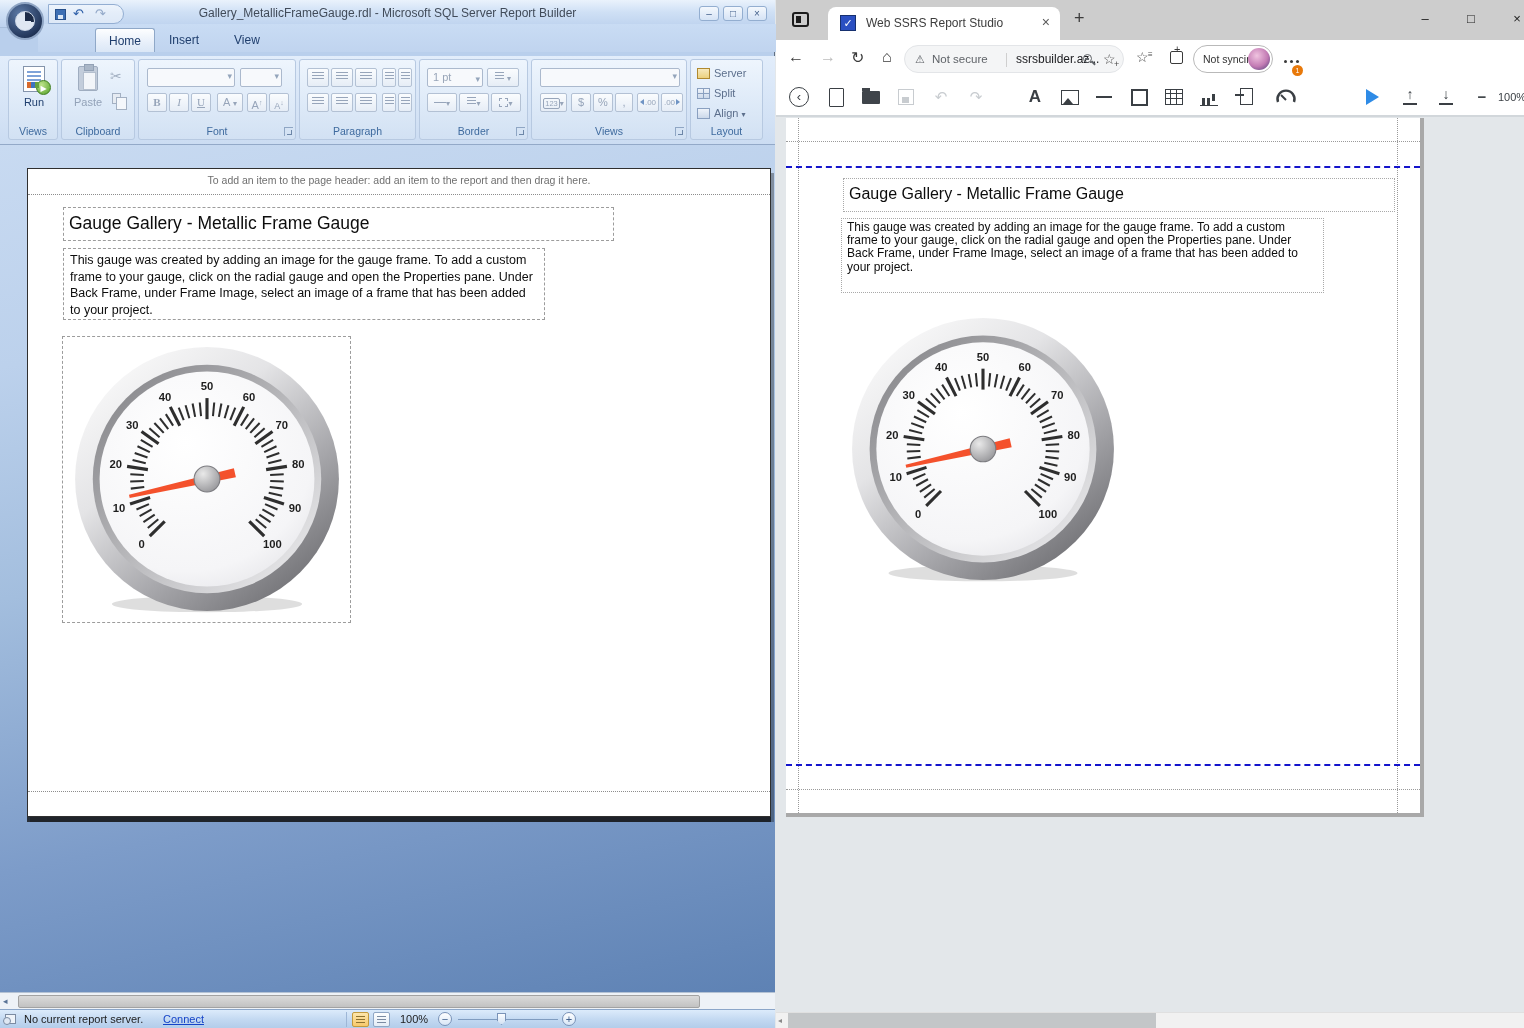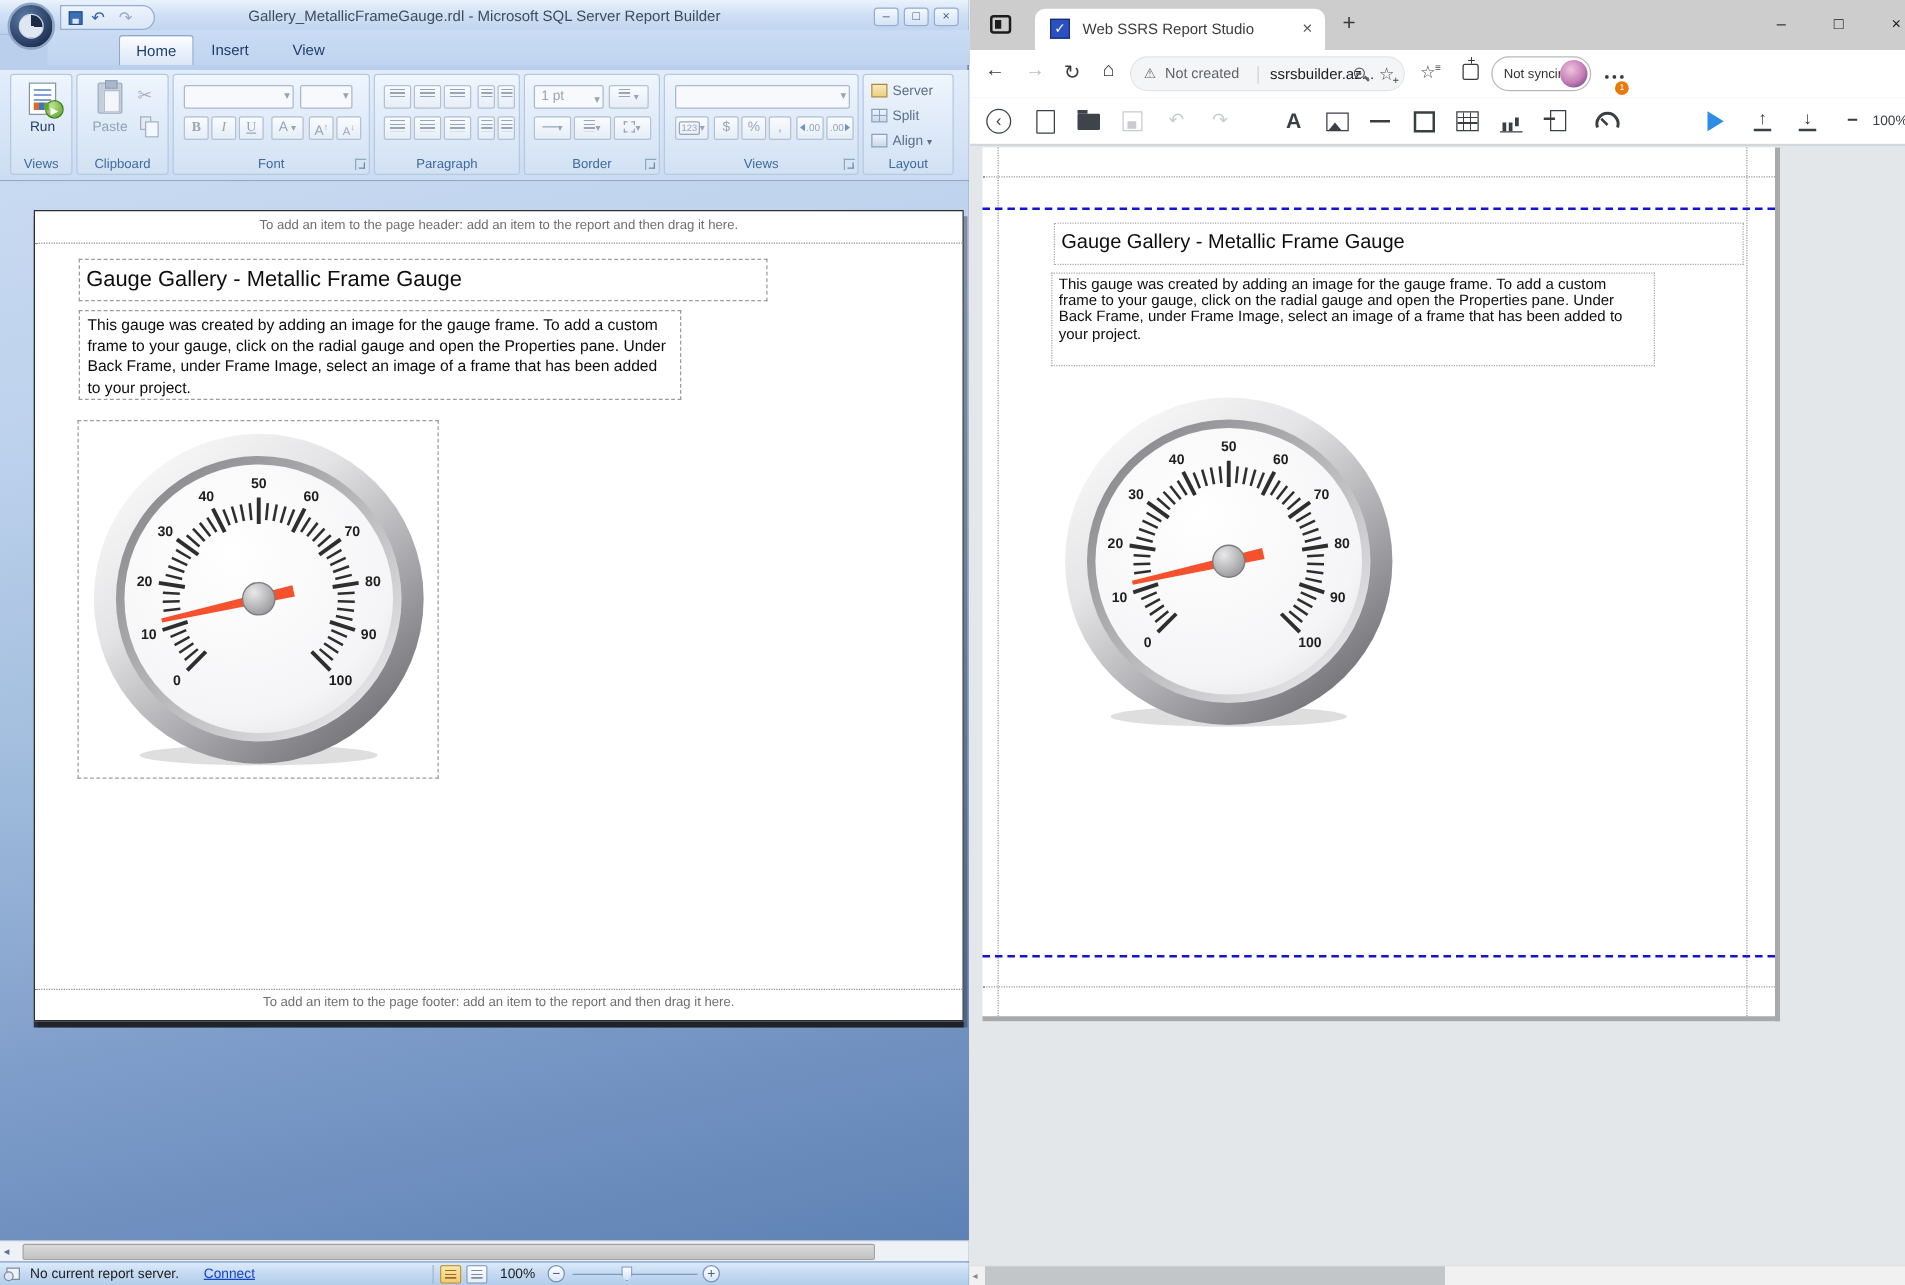--- a/index.html
+++ b/index.html
@@ -440,21 +440,20 @@
             <text x="130.87" y="42.31" text-anchor="middle" font-size="8.3" font-weight="700" fill="#1e1e1e">60</text>
             <text x="155.01" y="62.93" text-anchor="middle" font-size="8.3" font-weight="700" fill="#1e1e1e">70</text>
             <text x="167.16" y="92.26" text-anchor="middle" font-size="8.3" font-weight="700" fill="#1e1e1e">80</text>
             <text x="164.67" y="123.91" text-anchor="middle" font-size="8.3" font-weight="700" fill="#1e1e1e">90</text>
             <text x="148.08" y="150.98" text-anchor="middle" font-size="8.3" font-weight="700" fill="#1e1e1e">100</text>
             <polygon points="42.65,111.59 43.17,113.93 121.24,98.74 119.75,92.10" fill="#f4512c"></polygon>
   <circle cx="100" cy="100" r="9.5" fill="url(#gauge-left-hub)" stroke="#7c7c80" stroke-width="0.8"></circle>
           </svg>
       </div>
       <div class="dotline" style="top:622px;"></div>
-      <div class="hint" style="top:627px;">To add an item to the page footer: add an item to the report and then drag it here.</div>
     </div>
   </div>
 
   <div class="lw-hscroll">
     <span class="arr">◂</span>
     <div class="thumb"></div>
   </div>
 
   <div class="lw-status">
     <span class="srv-icon"></span>
@@ -485,21 +484,21 @@
     <div class="bwinbtn" style="left:724px;">×</div>
   </div>
 
   <div class="rw-navbar">
     <span class="navicon" style="left:12px;">←</span>
     <span class="navicon disabled" style="left:44px;">→</span>
     <span class="navicon" style="left:75px;">↻</span>
     <span class="navicon" style="left:106px;">⌂</span>
     <div class="urlpill">
       <span class="pill-item" style="left:10px; font-size:11px;">⚠</span>
-      <span class="pill-item" style="left:27px;">Not created</span>
+      <span class="pill-item" style="left:27px;">Not secure</span>
       <span class="pill-div"></span>
       <span class="pill-item url-text" style="left:111px;">ssrsbuilder.az...</span>
       <span class="mag-icon" style="left:178px; top:8px;"></span>
       <span class="pill-item star-glyph" style="left:198px;">☆</span>
       <span class="mini-plus" style="left:209px; top:13px;">+</span>
     </div>
     <span class="navicon star-glyph" style="left:360px; top:9px;">☆</span>
     <span class="mini-plus" style="left:372px; top:10px; position:absolute; font-size:8px; color:#4a4a4a;">≡</span>
     <span class="collections-icon"></span>
     <div class="profile-pill">

